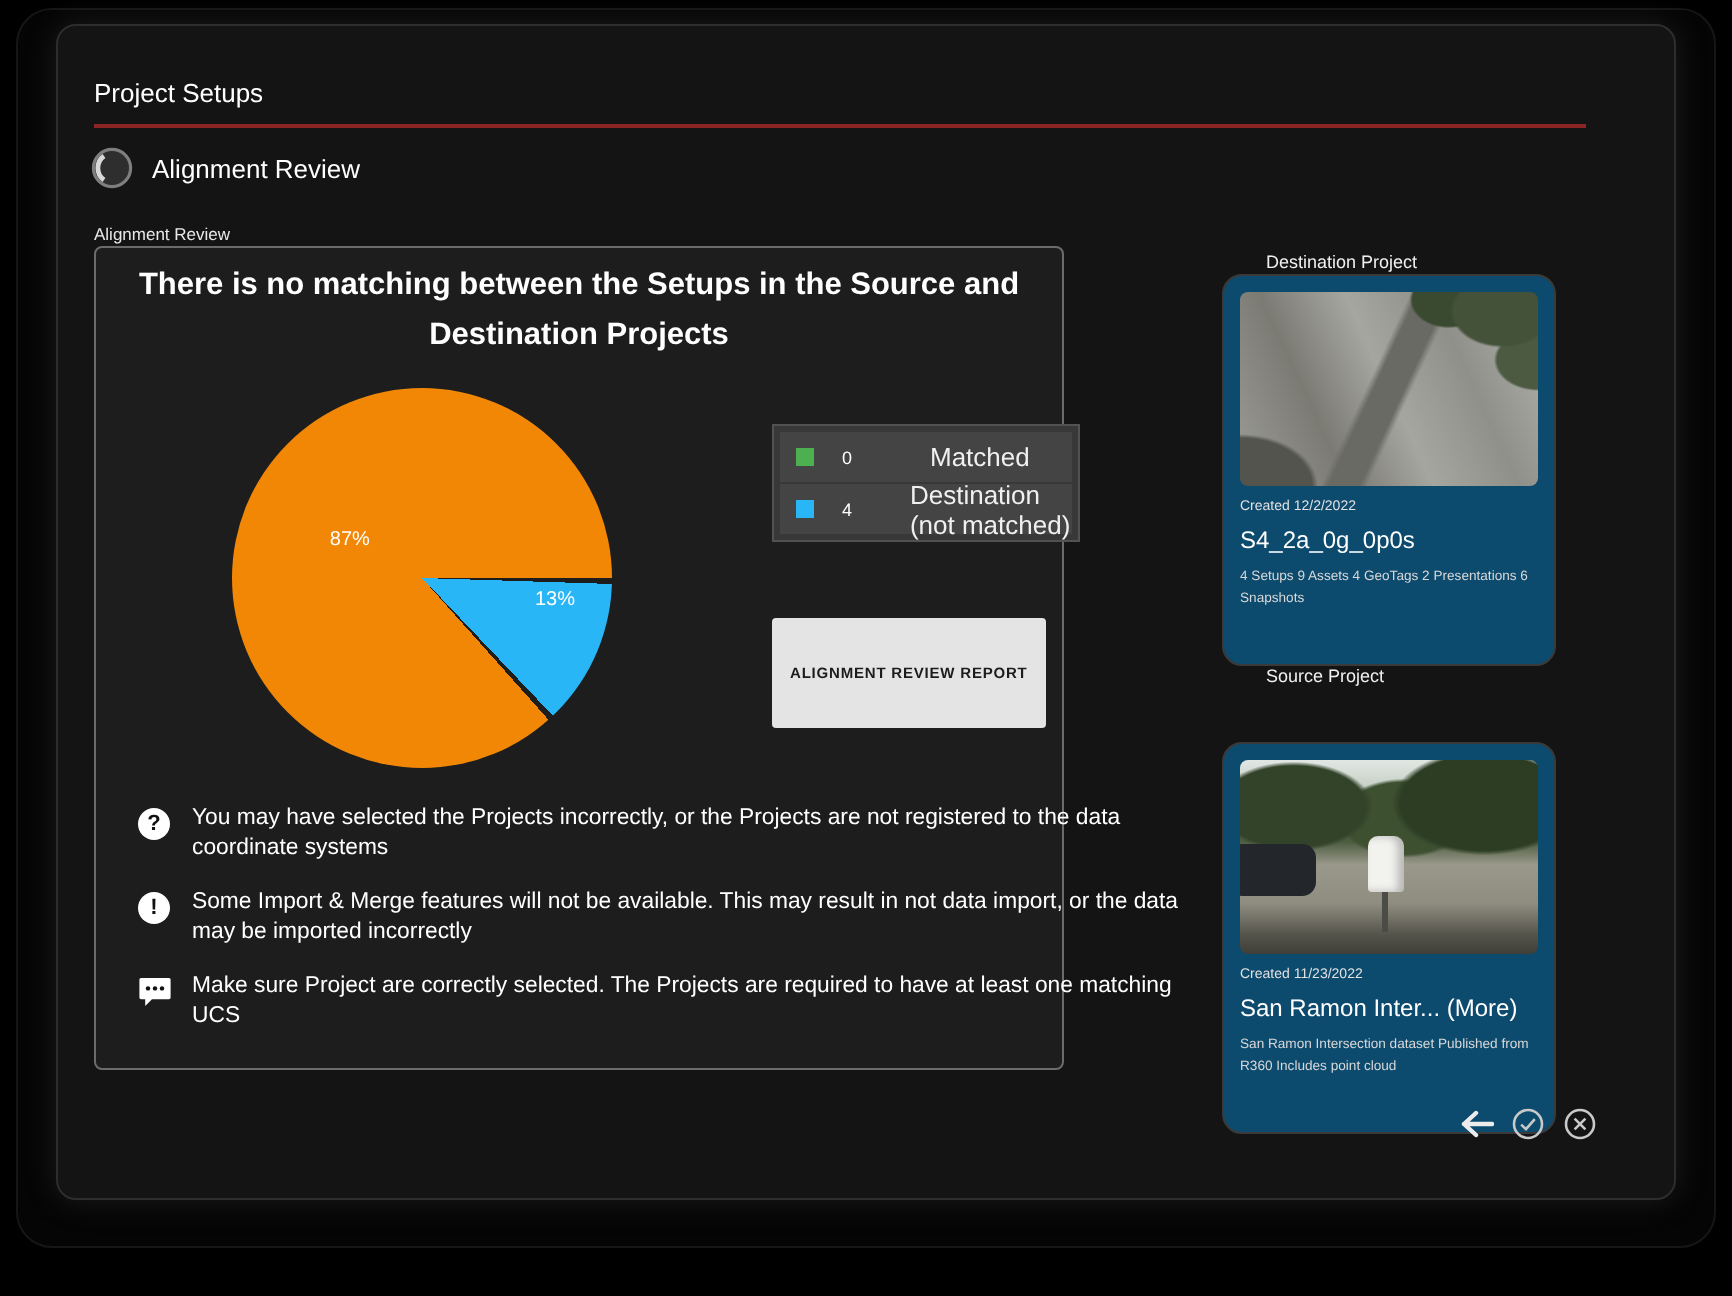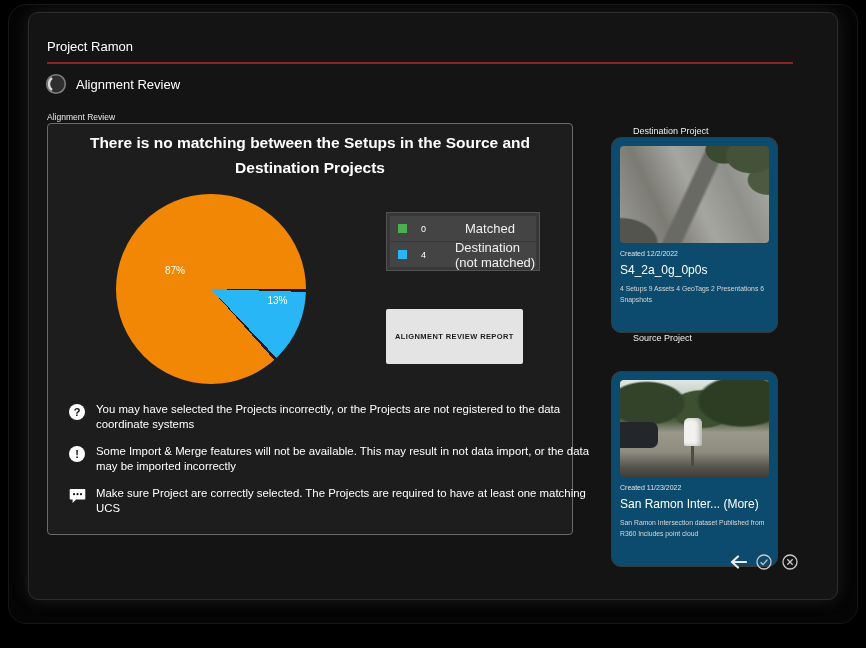--- a/index.html
+++ b/index.html
@@ -9,21 +9,21 @@
     border:1px solid #161616;border-radius:18px;}
   .window{position:absolute;left:28px;top:12px;width:808px;height:586px;background:#141414;
     border:1px solid #2d2d2d;border-radius:10px;box-shadow:0 0 16px rgba(90,90,90,0.28);}
   .window-title{position:absolute;left:18px;top:26px;font-size:13px;color:#ffffff;}
   .divider{position:absolute;left:18px;top:49px;width:746px;height:2px;background:#8b2424;}
   .section-header{position:absolute;left:16px;top:60px;display:flex;align-items:center;gap:9px;}
   .section-icon{width:22px;height:22px;display:block;}
   .section-title{font-size:13px;color:#ffffff;}
   .panel-label{position:absolute;left:18px;top:99px;font-size:8.5px;color:#e8e8e8;}
 
-  .main-panel{position:absolute;left:18px;top:110px;width:526px;height:412px;background:#1d1d1d;
+  .main-panel{position:absolute;left:18px;top:110px;width:485px;height:412px;background:#1d1d1d;
     border:1px solid #6b6b6b;border-radius:4px;box-sizing:border-box;}
   .heading{position:absolute;left:12px;right:12px;top:7px;text-align:center;font-size:15.5px;
     font-weight:bold;color:#ffffff;line-height:1.6;}
   .pie{position:absolute;left:68px;top:70px;width:190px;height:190px;border-radius:50%;background:#333;}
   .pct{position:absolute;color:#ffffff;font-size:10px;transform:translate(-50%,-50%);}
   .pct-a{left:31%;top:40%;}
   .pct-b{left:85%;top:56%;}
 
   .legend{position:absolute;left:338px;top:88px;width:154px;background:#383838;
     border:1px solid #525252;box-sizing:border-box;padding:3px;}
@@ -77,21 +77,21 @@
   .icon-btn svg{display:block;}
 </style>
 </head>
 <body>
 
 <div class="stage">
   <div class="frame"></div>
 
   <div class="window">
 
-    <div class="window-title">Project Ramon</div>
+    <div class="window-title">Project Setups</div>
     <div class="divider" style="background-color: rgb(139, 36, 36);"></div>
 
     <div class="section-header">
       <span class="section-icon">
         <svg width="22" height="22" viewBox="0 0 22 22">
           <circle cx="11" cy="11" r="9.3" fill="#2e2e2e" stroke="#7e7e7e" stroke-width="1.6"></circle>
           <path d="M7 5 A7.4 7.4 0 0 0 7 17" fill="none" stroke="#d8d8d8" stroke-width="2.4"></path>
         </svg>
       </span>
       <span class="section-title">Alignment Review</span>

